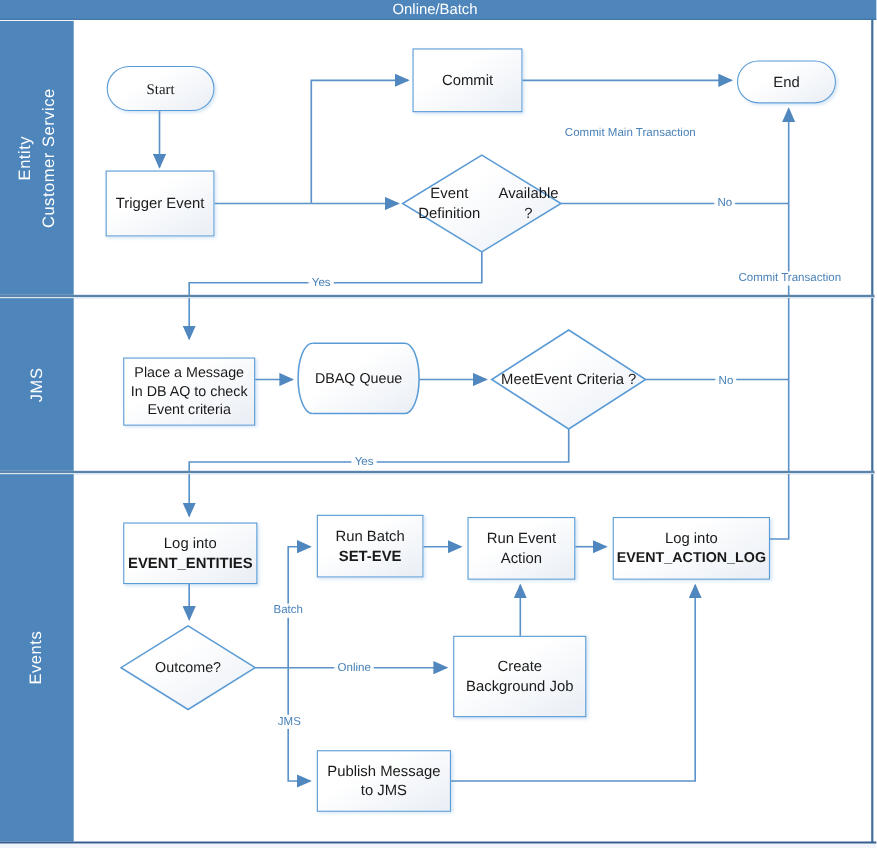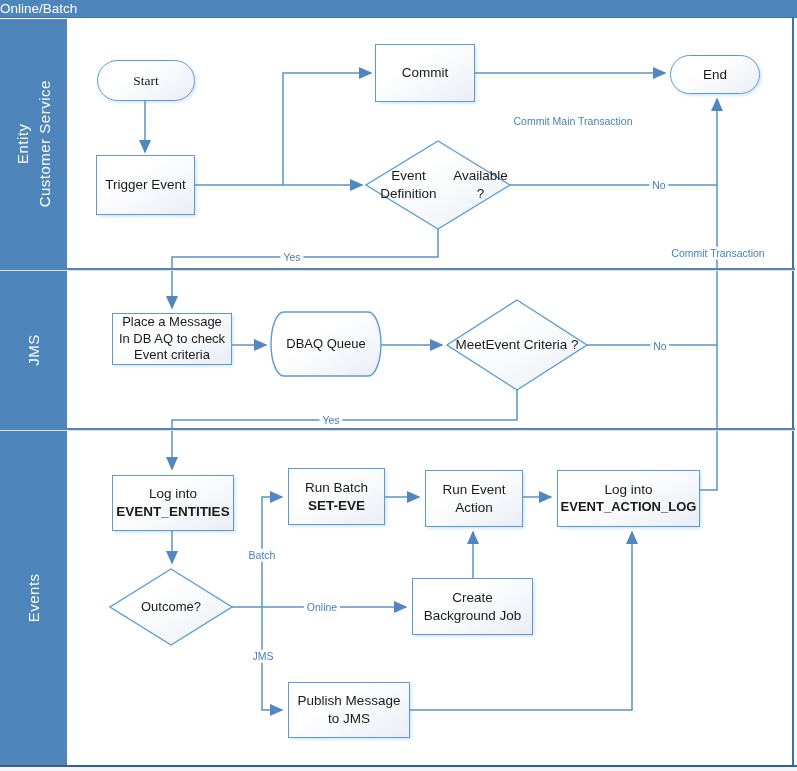--- a/index.html
+++ b/index.html
@@ -2,21 +2,21 @@
 <html><head>
 <meta charset="utf-8">
 <style>
   html,body{margin:0;padding:0;background:#fff;}
   .stage{
     position:relative;width:797px;height:771px;overflow:hidden;
     font-family:"Liberation Sans",sans-serif;background:#ffffff;
   }
   .topbar{
     position:absolute;left:0;top:0;width:797px;height:18px;
-    background:#4E86BC;color:#fff;display:flex;align-items:center;justify-content:flex-start;
+    background:#4E86BC;color:#fff;display:flex;align-items:center;justify-content:center;
     font-size:13.5px;padding-right:6px;box-sizing:border-box;border-bottom:1px solid #3f709f;
   }
   .content{
     position:absolute;left:67px;top:18px;width:727px;height:748px;
     background:#ffffff;border-right:2px solid #41719C;box-sizing:border-box;
   }
   .lane-block{
     position:absolute;left:0;width:67px;background:#4E86BC;
     display:flex;align-items:center;justify-content:center;
   }
@@ -129,42 +129,42 @@
   </div>
   <div class="node" style="left:96px;top:155px;width:99px;height:60px;">
     <div>Trigger Event</div>
   </div>
   <div class="node" style="left:375px;top:44px;width:100px;height:58px;">
     <div>Commit</div>
   </div>
   <div class="node stadium" style="left:670px;top:55px;width:90px;height:39px;text-align:center;">
     <div>End</div>
   </div>
-  <div class="node" style="left:112px;top:313px;width:120px;height:52px;font-size:13px;">
+  <div class="node" style="left:112px;top:325px;width:120px;height:62px;font-size:13px;">
     <div>Place a Message</div>
     <div>In DB AQ to check</div>
     <div>Event criteria</div>
   </div>
   <div class="node" style="left:112px;top:475px;width:122px;height:56px;">
     <div>Log into</div>
     <div class="b">EVENT_ENTITIES</div>
   </div>
   <div class="node" style="left:288px;top:468px;width:97px;height:57px;">
     <div>Run Batch</div>
     <div class="b">SET-EVE</div>
   </div>
   <div class="node" style="left:425px;top:470px;width:98px;height:57px;">
     <div>Run Event</div>
     <div>Action</div>
   </div>
   <div class="node" style="left:557px;top:470px;width:143px;height:57px;">
     <div>Log into</div>
     <div class="b" style="font-size:13px;">EVENT_ACTION_LOG</div>
   </div>
-  <div class="node" style="left:412px;top:578px;width:121px;height:57px;">
+  <div class="node" style="left:412px;top:578px;width:121px;height:74px;">
     <div>Create</div>
     <div>Background Job</div>
   </div>
   <div class="node" style="left:288px;top:682px;width:122px;height:56px;">
     <div>Publish Message</div>
     <div>to JMS</div>
   </div>
 
   <div class="dtext" style="left:366px;top:141px;width:144px;height:88px;">
     <div>Event Definition</div>

